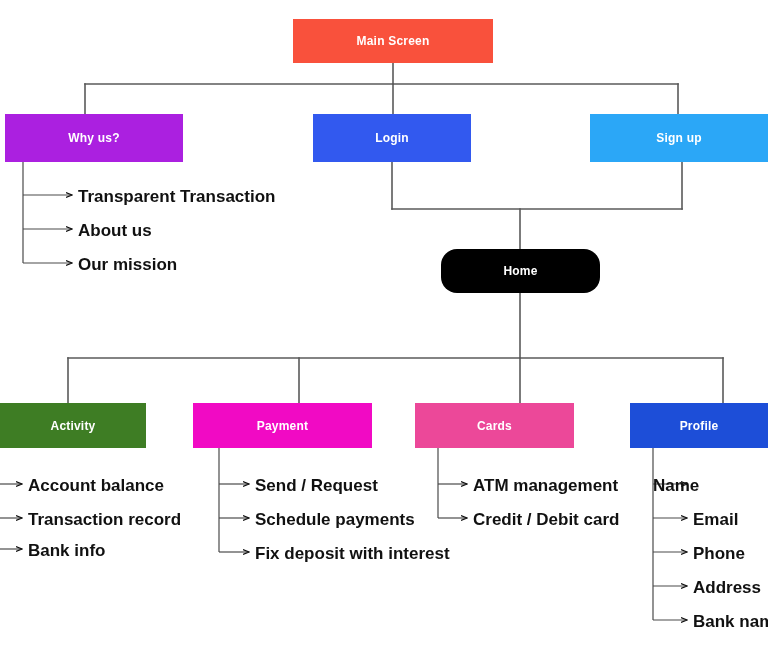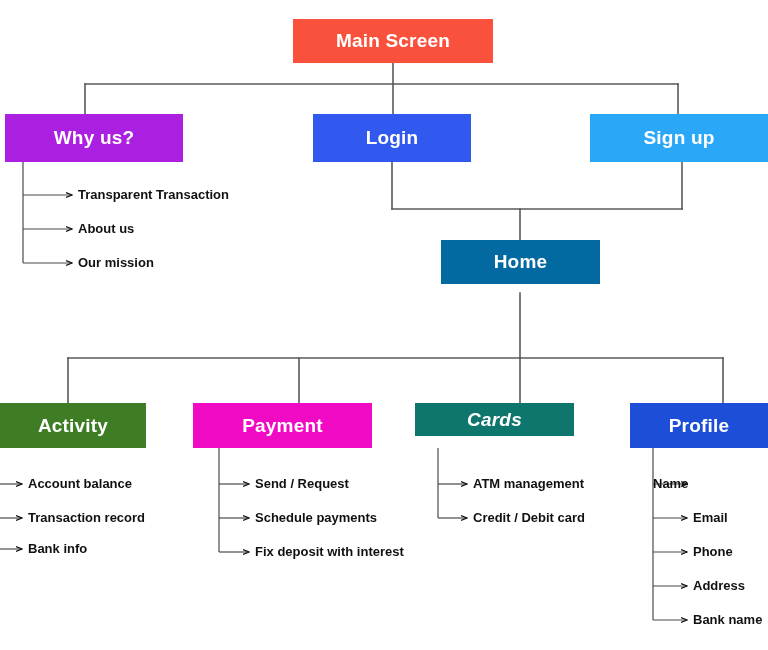--- a/index.html
+++ b/index.html
@@ -26,28 +26,28 @@
     pointer-events: none;
   }
   .node {
     position: absolute;
     box-sizing: border-box;
     display: flex;
     align-items: center;
     justify-content: center;
     color: #ffffff;
     font-weight: bold;
-    font-size: 19px;
+    font-size: 12px;
     letter-spacing: 0.2px;
     text-align: right;
     user-select: none;
   }
   .leaf-label {
     position: absolute;
-    font-size: 13px;
+    font-size: 17px;
     font-weight: bold;
     color: #111111;
     white-space: nowrap;
     user-select: none;
   }
 </style>
 </head>
 <body>
 
 <div id="canvas">
@@ -98,24 +98,24 @@
         <line x1="653" y1="586" x2="687" y2="586" marker-end="url(#arrowhead)"></line>
         <line x1="653" y1="620" x2="687" y2="620" marker-end="url(#arrowhead)"></line>
       </g>
   </svg>
 
   <div id="node-layer">
       <div class="node" style="left: 293px; top: 19px; width: 200px; height: 44px; background: rgb(249, 81, 60);">Main Screen</div>
       <div class="node" style="left: 5px; top: 114px; width: 178px; height: 48px; background: rgb(171, 32, 224);">Why us?</div>
       <div class="node" style="left: 313px; top: 114px; width: 158px; height: 48px; background: rgb(50, 89, 239);">Login</div>
       <div class="node" style="left: 590px; top: 114px; width: 178px; height: 48px; background: rgb(43, 167, 247);">Sign up</div>
-      <div class="node" style="left: 441px; top: 240px; width: 159px; height: 44px; background: #0369a1;">Home</div>
+      <div class="node" style="left: 441px; top: 249px; width: 159px; height: 44px; background: #000000; border-radius: 16px;">Home</div>
       <div class="node" style="left: 0px; top: 403px; width: 146px; height: 45px; background: rgb(62, 125, 36);">Activity</div>
       <div class="node" style="left: 193px; top: 403px; width: 179px; height: 45px; background: rgb(241, 10, 196);">Payment</div>
-      <div class="node" style="left: 415px; top: 403px; width: 159px; height: 33px; background: #0f766e; font-style: italic;">Cards</div>
+      <div class="node" style="left: 415px; top: 403px; width: 159px; height: 45px; background: #ec4899;">Cards</div>
       <div class="node" style="left: 630px; top: 403px; width: 138px; height: 45px; background: #1d4ed8;">Profile</div>
     </div>
   <div id="leaf-layer">
       <div class="leaf-label" style="left: 78px; top: 187px;">Transparent Transaction</div>
       <div class="leaf-label" style="left: 78px; top: 221px; text-align: right;">About us</div>
       <div class="leaf-label" style="left: 78px; top: 255px;">Our mission</div>
       <div class="leaf-label" style="left: 28px; top: 476px;">Account balance</div>
       <div class="leaf-label" style="left: 28px; top: 510px;">Transaction record</div>
       <div class="leaf-label" style="left: 28px; top: 541px;">Bank info</div>
       <div class="leaf-label" style="left: 255px; top: 476px;">Send / Request</div>

